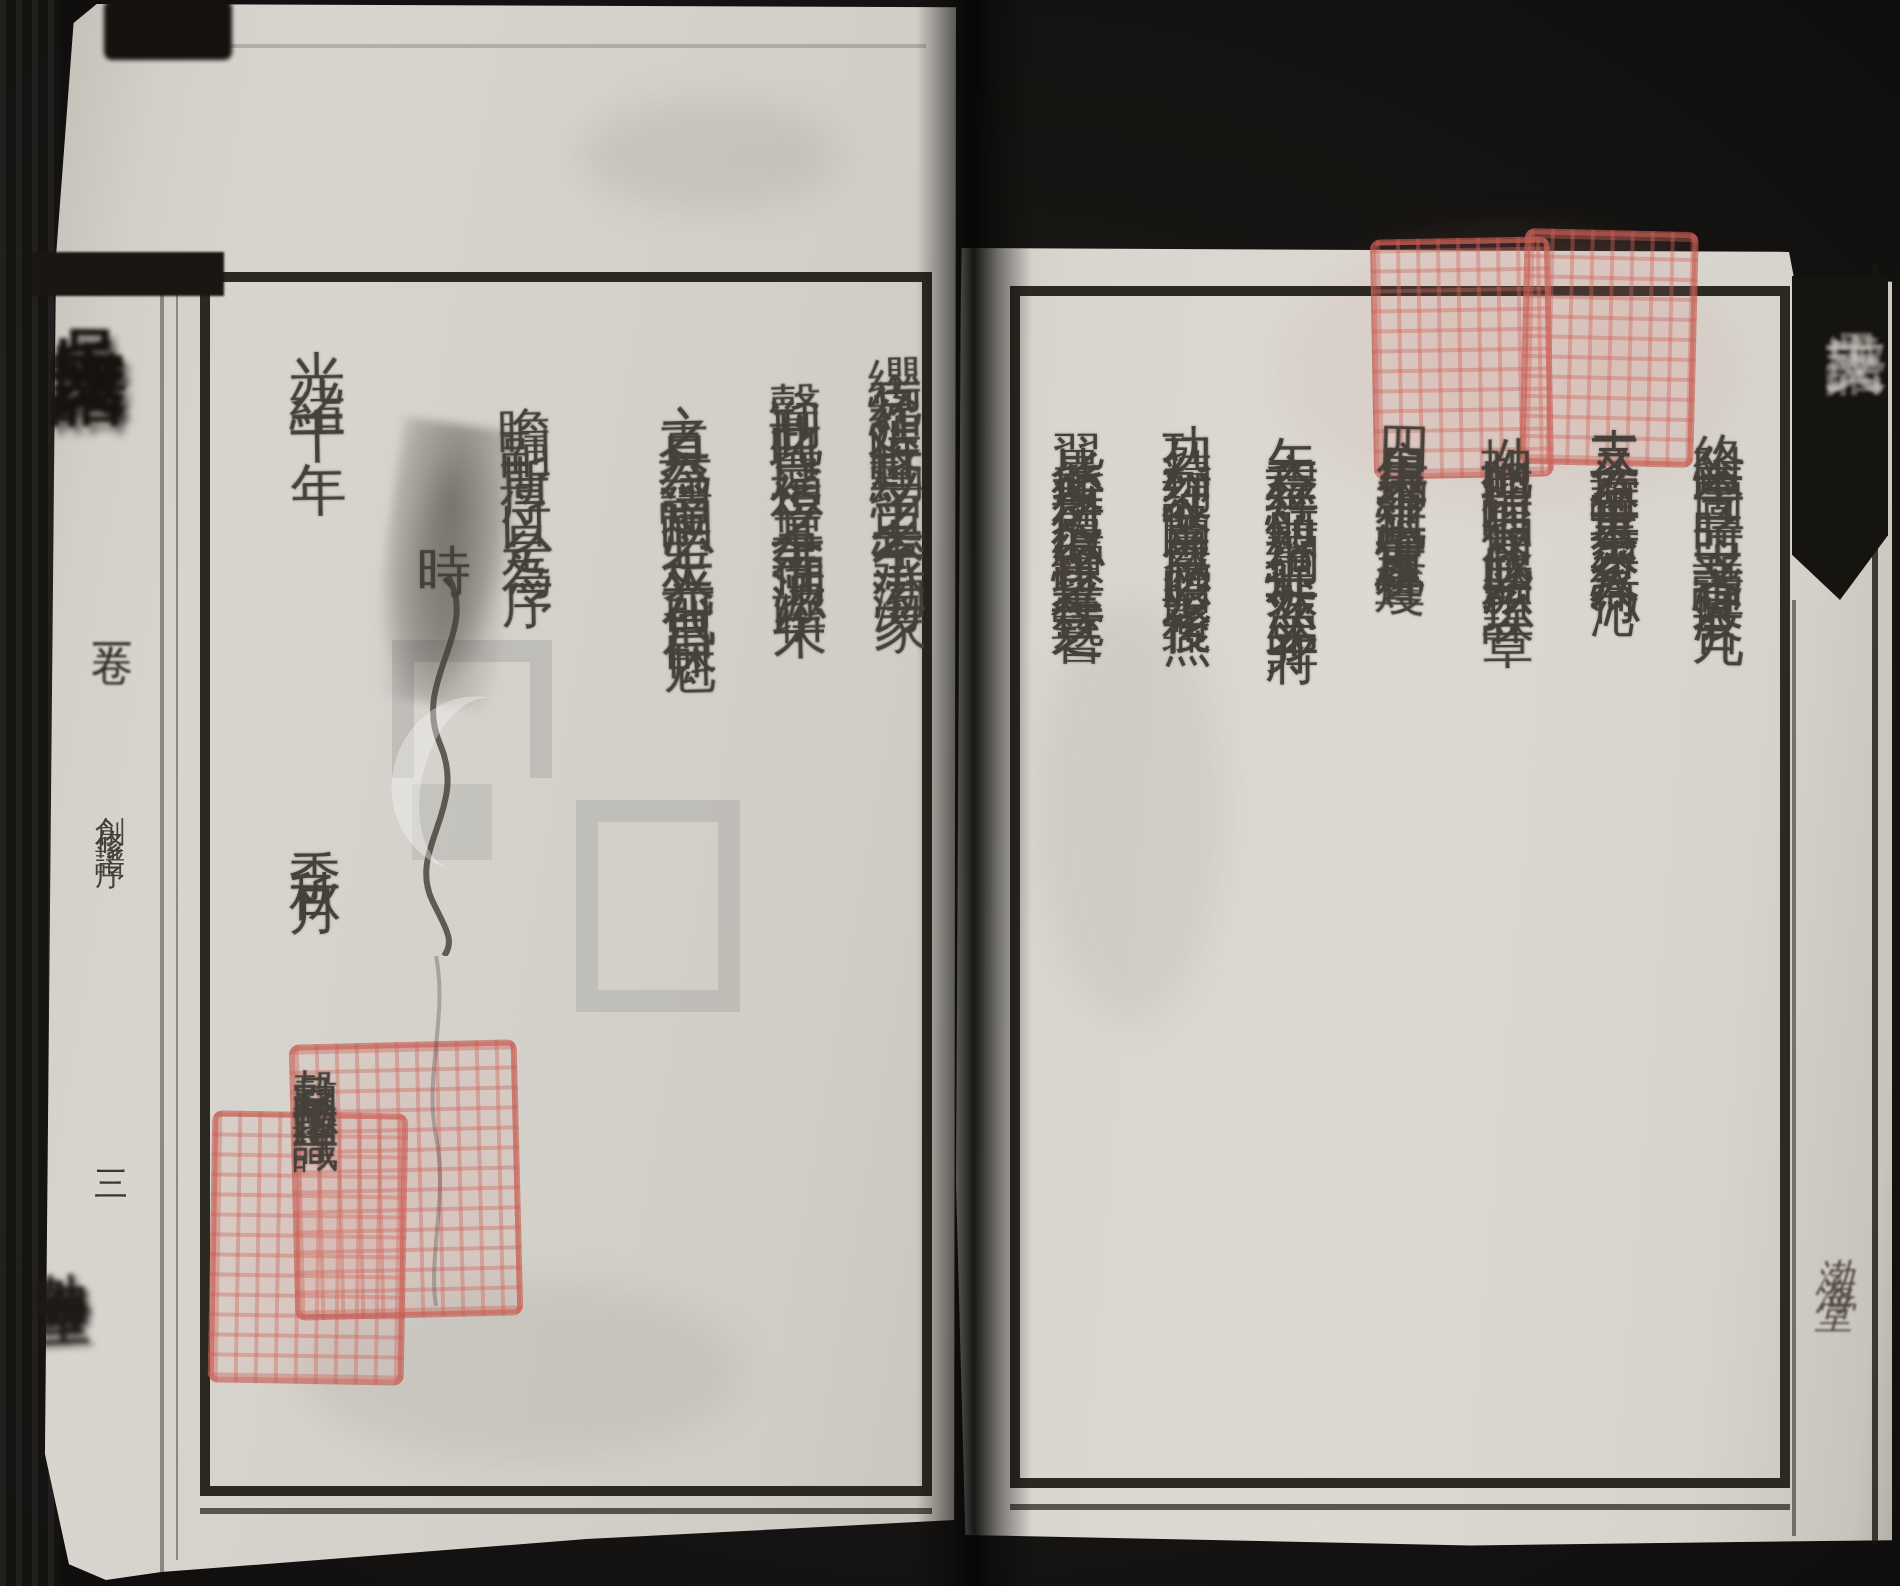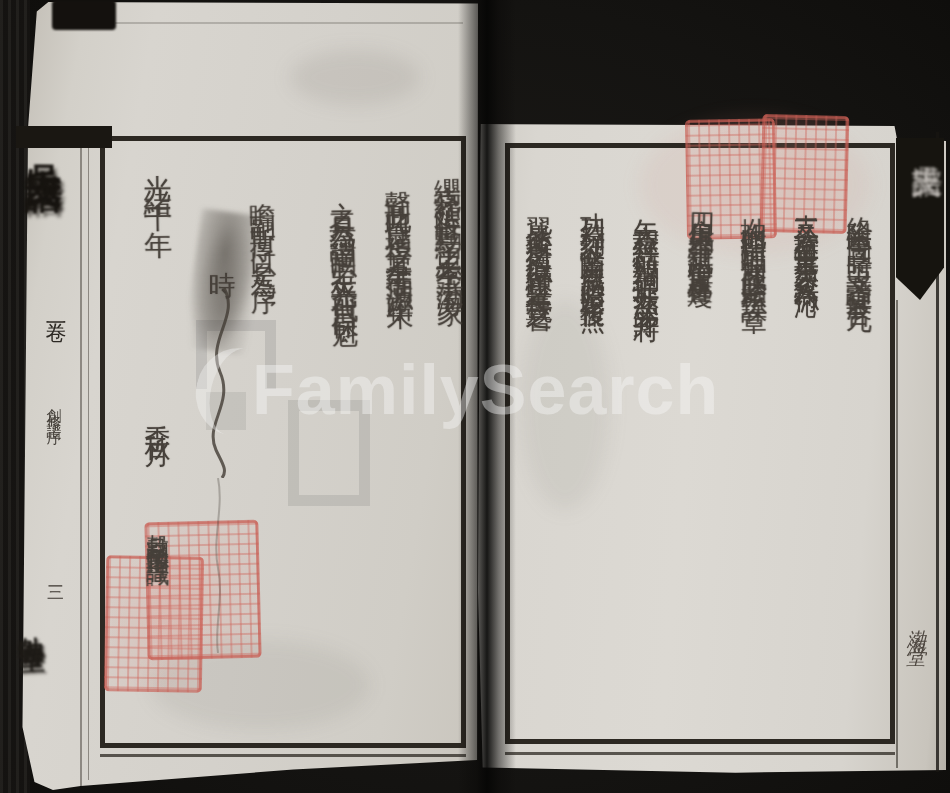--- a/index.html
+++ b/index.html
@@ -99,21 +99,20 @@
 
   <div class="blob" style="left:192px;top:212px;width:64px;height:140px;transform:rotate(8deg);background:radial-gradient(ellipse at 45% 28%,rgba(55,50,44,.55),rgba(55,50,44,.22) 52%,rgba(0,0,0,0) 72%),radial-gradient(ellipse at 55% 70%,rgba(55,50,44,.35),rgba(0,0,0,0) 65%);"></div>
   <svg style="position:absolute;left:202px;top:288px;z-index:6;" width="44" height="190" viewBox="0 0 44 190">
     <path d="M22,0 C38,28 4,52 18,84 C32,116 2,136 14,162 C20,175 26,182 20,190" stroke="rgba(66,60,52,.8)" stroke-width="3" fill="none"></path>
   </svg>
   <svg style="position:absolute;left:206px;top:478px;z-index:6;" width="24" height="175" viewBox="0 0 24 175">
     <path d="M12,0 C18,30 6,60 12,90 C18,120 8,150 12,175" stroke="rgba(84,77,68,.35)" stroke-width="2" fill="none"></path>
   </svg>
 
   <div style="position:absolute;left:196px;top:348px;width:66px;height:88px;border-left:15px solid rgba(248,248,246,.38);border-radius:50%;transform:rotate(14deg);z-index:8;"></div>
-  <div class="watermark" style="left:252px;top:350px;font-size:70px;">FamilySearch</div>
 
   <div class="wm-frag" style="left:196px;top:320px;width:58px;height:58px;border:11px solid rgba(133,133,130,.26);border-bottom:none;"></div>
   <div class="wm-frag" style="left:206px;top:392px;width:40px;height:38px;background:rgba(133,133,130,.20);"></div>
   <div class="wm-frag" style="left:288px;top:400px;width:60px;height:84px;border:11px solid rgba(133,133,130,.24);"></div>
 
   <div class="vcol" style="left:842px;top:196px;font-size:26px;letter-spacing:6px;transform:rotate(.4deg);">終附車今圖一時了亞支譜宣碑波合九</div>
   <div class="vcol" style="left:790px;top:194px;font-size:25px;letter-spacing:5px;">支三公族誼何重世事不須參紋尺為何沁</div>
   <div class="vcol" style="left:736px;top:197px;font-size:26px;letter-spacing:6px;transform:rotate(-.5deg);">拗此但頋前唱彼和咸欣貽厥孫謀一章</div>
   <div class="vcol" style="left:684px;top:193px;font-size:26px;letter-spacing:5px;transform:rotate(1.4deg);">四房俱朱紳平祖武平中俾重規叠矱</div>
   <div class="vcol" style="left:628px;top:197px;font-size:27px;letter-spacing:7px;">矢章程經前領幫綱提井然次弟并將</div>

